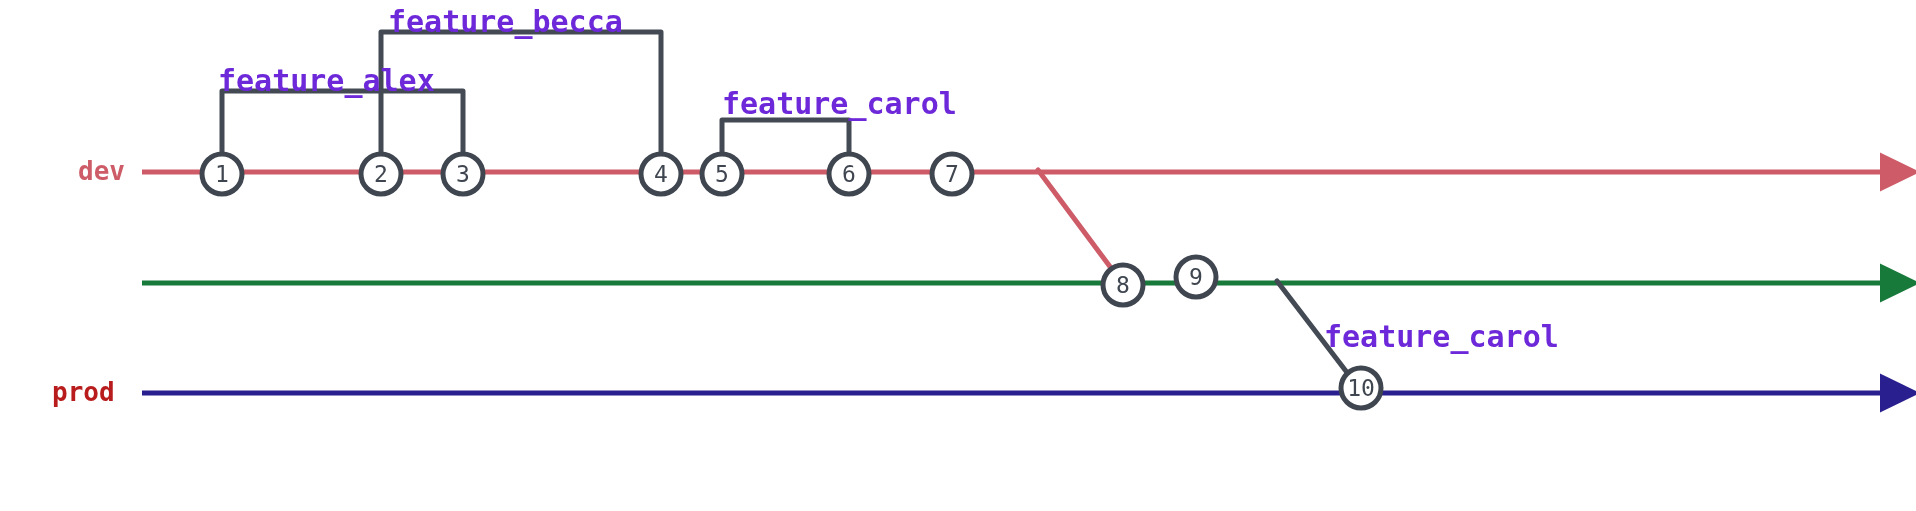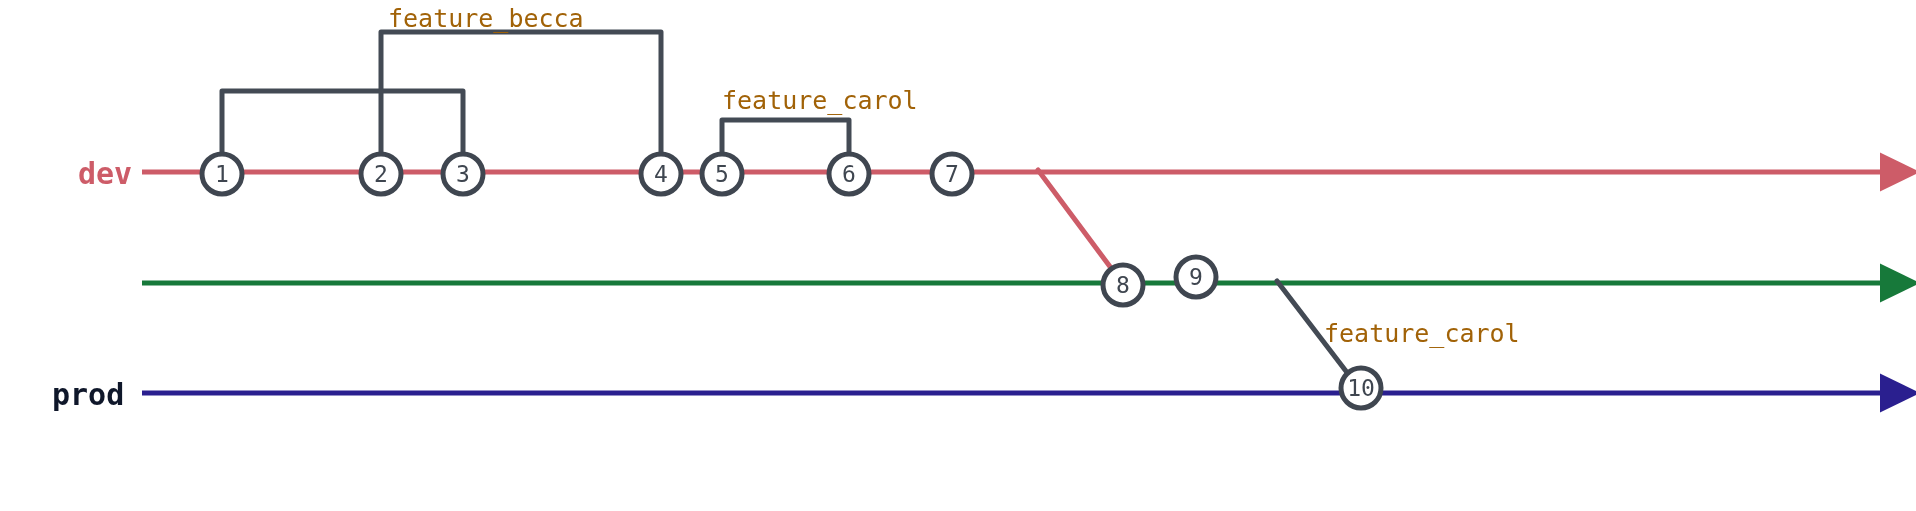--- a/index.html
+++ b/index.html
@@ -10,31 +10,31 @@
     font-family:"DejaVu Sans Mono", monospace;
     overflow:hidden;
     position:relative;
   }
   #stage{position:relative;width:1916px;height:511px;}
   svg.diagram{position:absolute;left:0;top:0;width:1916px;height:511px;}
 
   .branch-label{
     position:absolute;
     font-family:"DejaVu Sans Mono", monospace;
-    font-size:30px;
+    font-size:26px;
     font-weight:700;
     white-space:nowrap;
     letter-spacing:0px;
   }
   .feat-label{
     position:absolute;
     font-family:"DejaVu Sans Mono", monospace;
-    font-size:25px;
-    font-weight:400;
-    color:#a16207;
+    font-size:30px;
+    font-weight:700;
+    color:#6d28d9;
     white-space:nowrap;
   }
   .node-num{
     font-family:"DejaVu Sans Mono", monospace;
     font-size:23px;
     fill:#3f4650;
   }
 </style>
 </head>
 <body>
@@ -109,20 +109,21 @@
         <text class="node-num" x="1196" y="285" text-anchor="middle">9</text>
       </g>
       <g>
         <circle cx="1361" cy="388" r="20" fill="#ffffff" stroke="#3f4650" stroke-width="5"></circle>
         <text class="node-num" x="1361" y="396" text-anchor="middle">10</text>
       </g>
     </g>
   </svg>
 
   <div class="branch-label" style="left:78px;top:156px;color:#cd5c68;">dev</div>
-  <div class="branch-label" style="left:52px;top:377px;color:#0f172a;">prod</div>
+  <div class="branch-label" style="left:52px;top:377px;color:#b91c1c;">prod</div>
 
+  <div class="feat-label" style="left:218px;top:63px;">feature_alex</div>
   <div class="feat-label" style="left:388px;top:4px;">feature_becca</div>
   <div class="feat-label" style="left:722px;top:86px;">feature_carol</div>
 
   <div class="feat-label" style="left:1324px;top:319px;">feature_carol</div>
 
 </div>
 
 </body></html>

